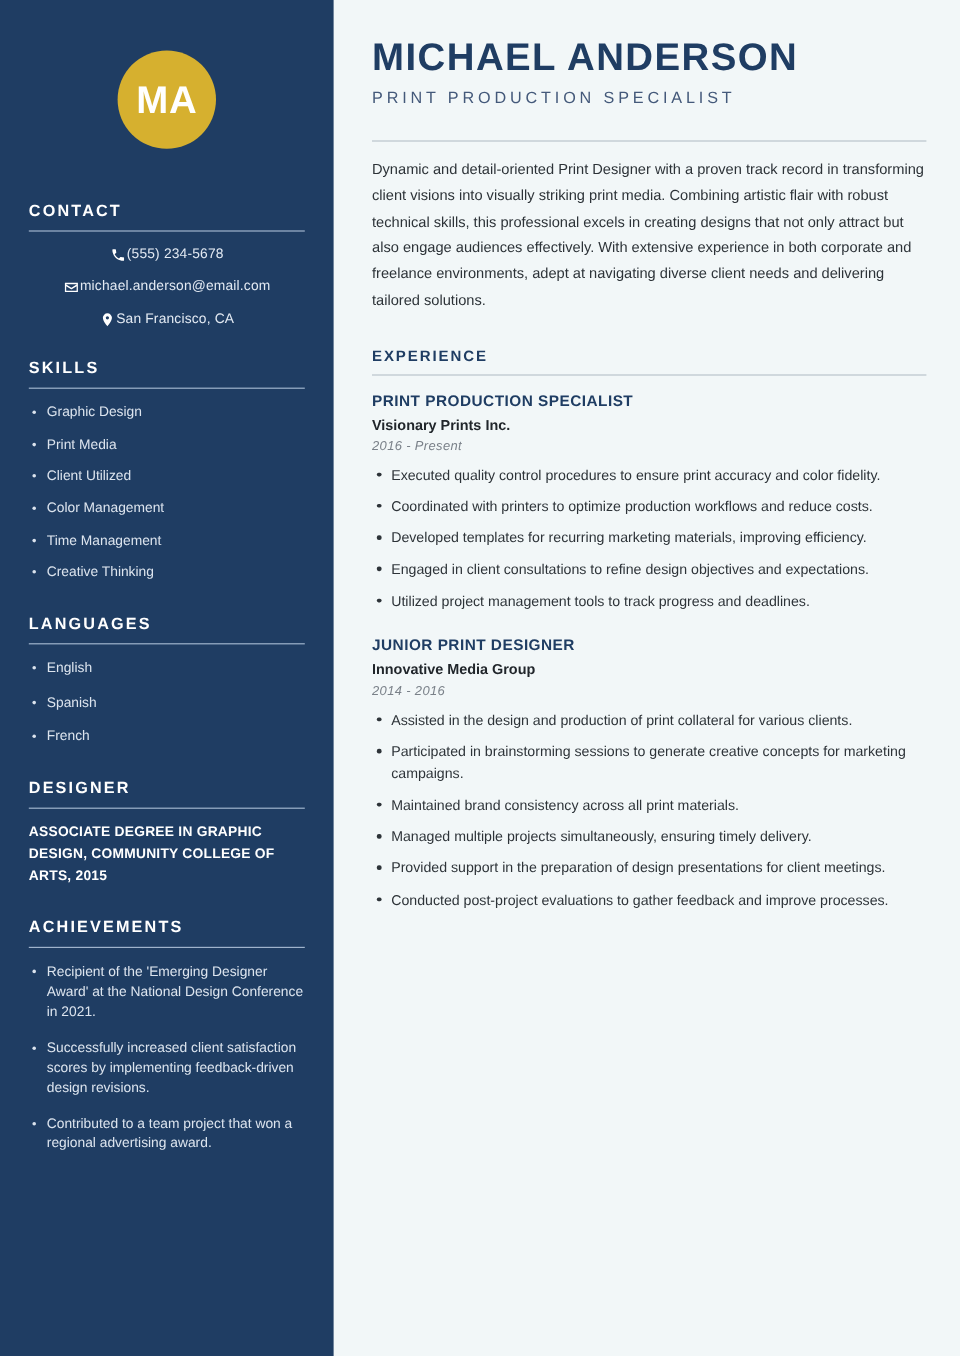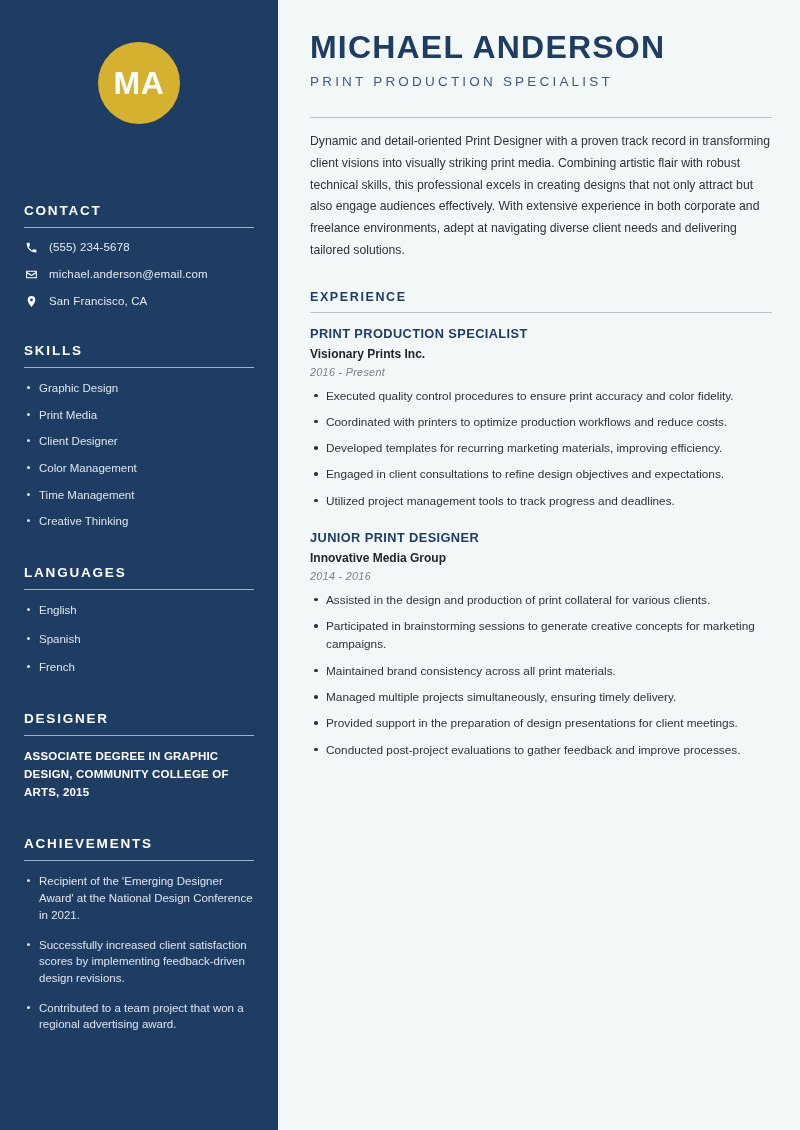--- a/index.html
+++ b/index.html
@@ -43,41 +43,41 @@
     background: #d6b02f;
     color: #ffffff;
     display: flex;
     align-items: center;
     justify-content: center;
     font-size: 32px;
     font-weight: bold;
     letter-spacing: 0.5px;
   }
 
-  .side-section { margin-bottom: 26px; margin-top: 35px; }
+  .side-section { margin-bottom: 26px; }
 
   .side-heading {
     color: #ffffff;
     font-size: 13.5px;
     font-weight: bold;
     letter-spacing: 1.8px;
     padding-bottom: 9px;
   }
 
   .side-rule {
     height: 1px;
     background: #9fb3cc;
     margin-bottom: 12px;
   }
 
   .contact-row {
     display: flex;
     align-items: center;
-    gap: 11px;
     margin-bottom: 13px;
+    justify-content: center;
   }
 
   .contact-icon {
     width: 14px;
     height: 14px;
     flex: 0 0 14px;
     display: flex;
     align-items: center;
     justify-content: center;
   }
@@ -254,21 +254,21 @@
         <span class="contact-text">San Francisco, CA</span>
       </div>
     </section>
 
     <section class="side-section">
       <div class="side-heading">SKILLS</div>
       <div class="side-rule"></div>
       <ul class="side-list">
         <li>Graphic Design</li>
         <li>Print Media</li>
-        <li>Client Designer</li>
+        <li>Client Utilized</li>
         <li>Color Management</li>
         <li>Time Management</li>
         <li>Creative Thinking</li>
       </ul>
     </section>
 
     <section class="side-section">
       <div class="side-heading">LANGUAGES</div>
       <div class="side-rule"></div>
       <ul class="side-list tight">

